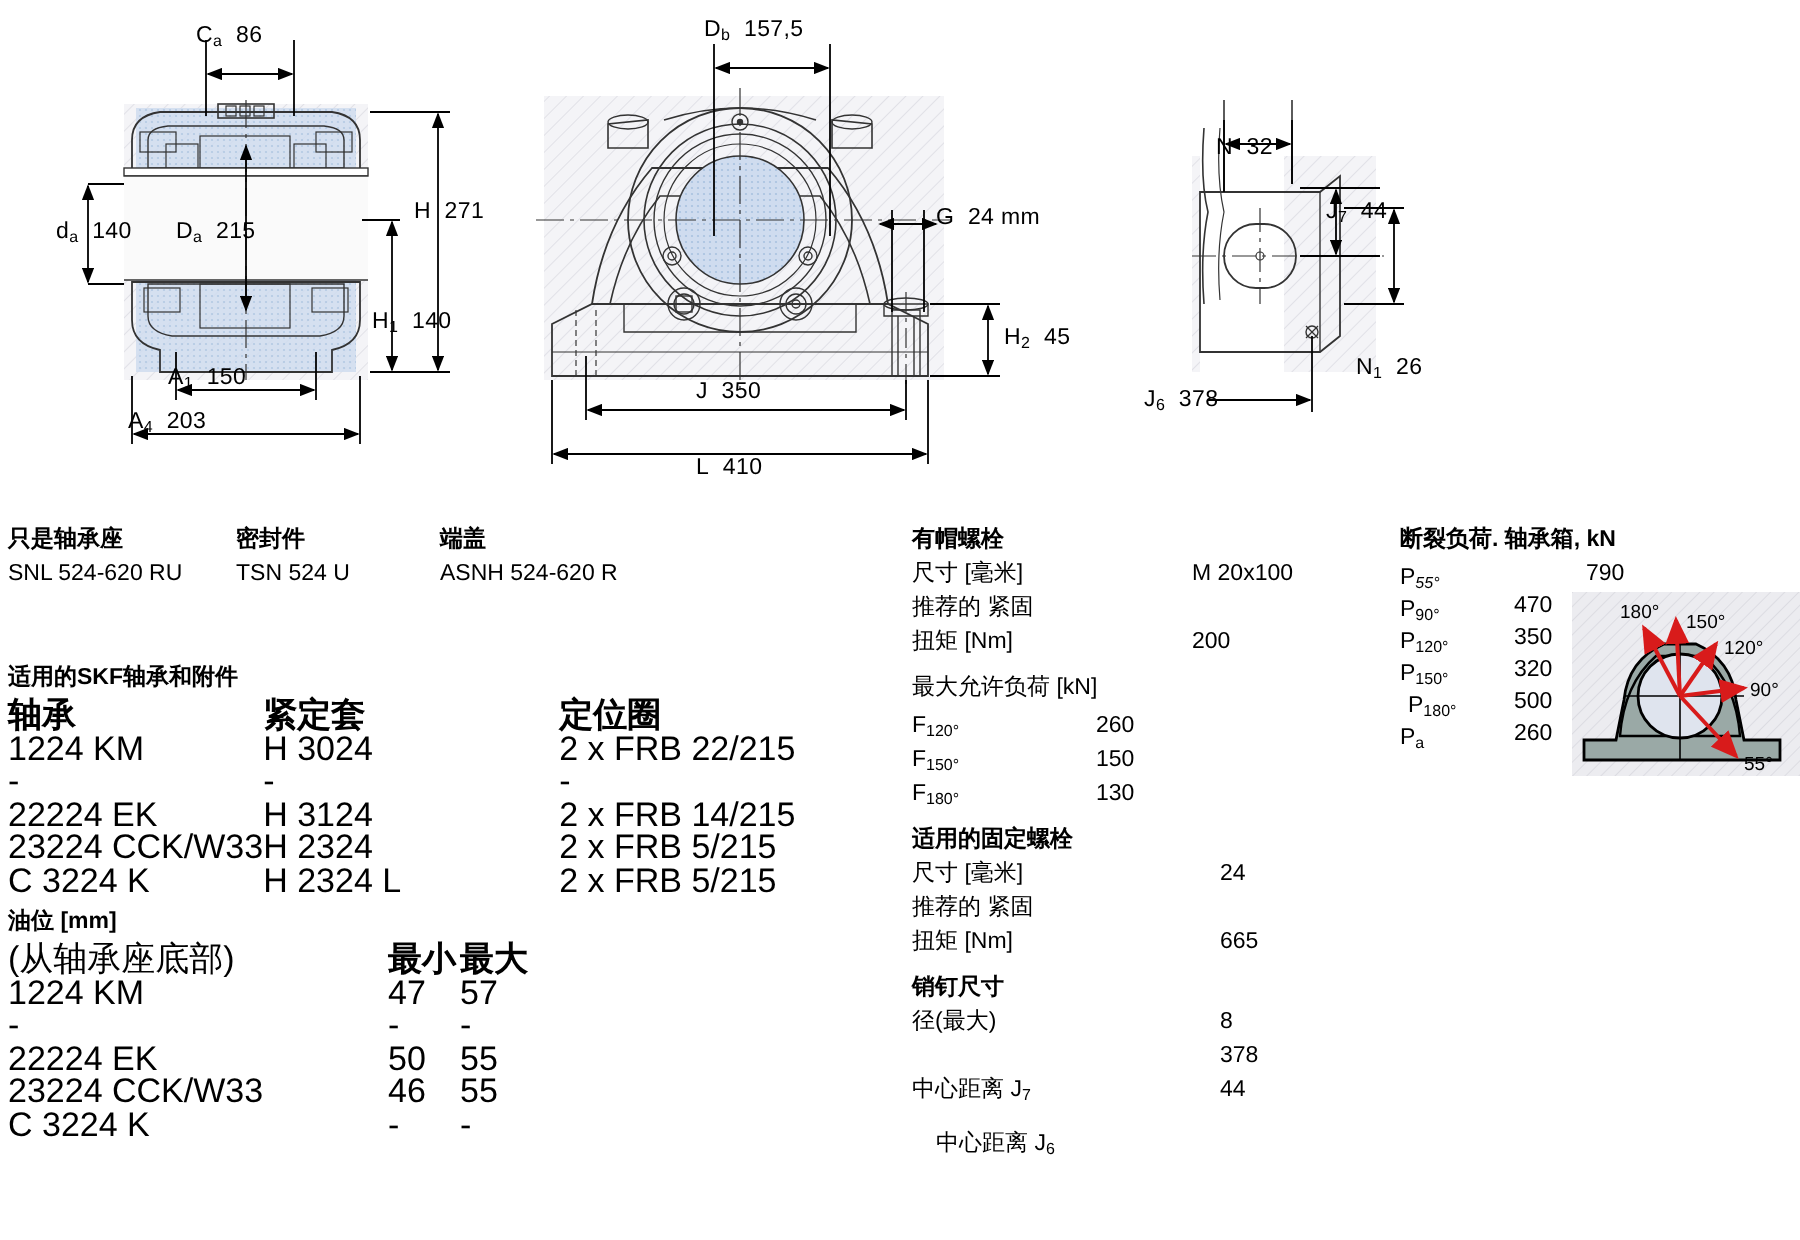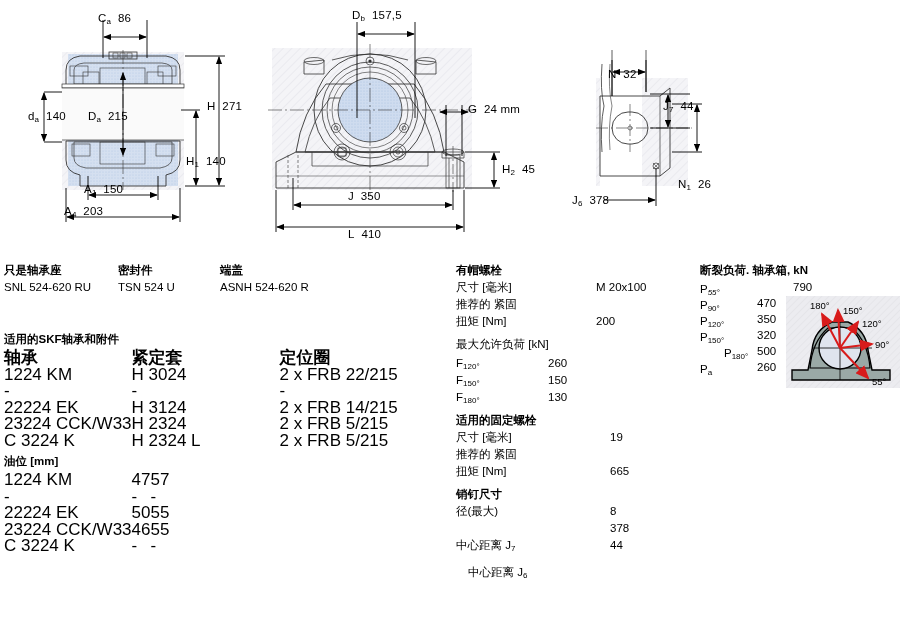--- a/index.html
+++ b/index.html
@@ -332,20 +332,25 @@
       <td>H 2324 L</td>
       <td>2 x FRB 5/215</td>
     </tr>
   </tbody>
     </table>
 
   <div class="t b" style="left:4px; top:455px;">油位 [mm]</div>
 
   <table class="tbl" style="left:4px; top:472px;">
     <tbody>
+        <tr>
+      <td style="width:190px">(从轴承座底部)</td>
+      <td class="hd" style="width:36px">最小</td>
+      <td class="hd">最大</td>
+    </tr>
     <tr>
       <td>1224 KM</td>
       <td>47</td>
       <td>57</td>
     </tr>
     <tr>
       <td>-</td>
       <td>-</td>
       <td>-</td>
     </tr>
@@ -389,21 +394,21 @@
   <div class="t" style="left:548px; top:374px;">150</div>
 
   <div class="t" style="left:456px; top:391px;">
     F<span class="sub">180°</span>
   </div>
   <div class="t" style="left:548px; top:391px;">130</div>
 
   <div class="t b" style="left:456px; top:414px;font-family:Liberation Mono, monospace;">适用的固定螺栓</div>
 
   <div class="t" style="left:456px; top:431px;">尺寸 [毫米]</div>
-  <div class="t" style="left:610px; top:431px;">19</div>
+  <div class="t" style="left:610px; top:431px;">24</div>
 
   <div class="t" style="left:456px; top:448px;">推荐的 紧固</div>
   <div class="t" style="left:456px; top:465px;">扭矩 [Nm]</div>
   <div class="t" style="left:610px; top:465px;">665</div>
 
   <div class="t b" style="left:456px; top:488px;">销钉尺寸</div>
 
   <div class="t" style="left:456px; top:505px;">径(最大)</div>
   <div class="t" style="left:610px; top:505px;">8</div>
 
@@ -432,21 +437,21 @@
   <div class="t" style="left:700px; top:315px;">
     P<span class="sub">120°</span>
   </div>
   <div class="t" style="left:757px; top:313px;">350</div>
 
   <div class="t" style="left:700px; top:331px;">
     P<span class="sub">150°</span>
   </div>
   <div class="t" style="left:757px; top:329px;">320</div>
 
-  <div class="t" style="left:724px; top:347px;text-align:center;">
+  <div class="t" style="left:704px; top:347px;text-align:center;">
     P<span class="sub">180°</span>
   </div>
   <div class="t" style="left:757px; top:345px;">500</div>
 
   <div class="t" style="left:700px; top:363px;">
     P<span class="sub">a</span>
   </div>
   <div class="t" style="left:757px; top:361px;">260</div>
 
   <svg class="loadimg" style="left:786px; top:296px;" width="114" height="92" viewBox="0 0 114 92">

